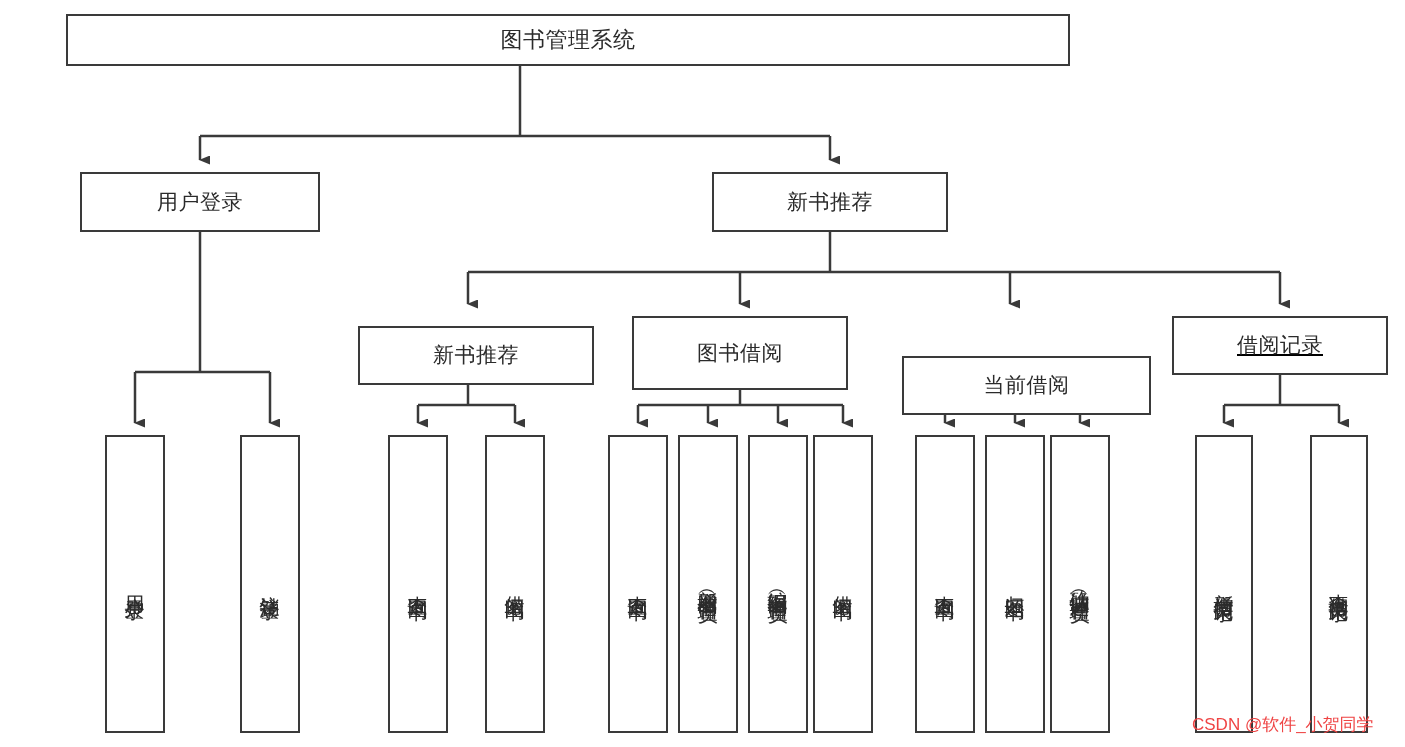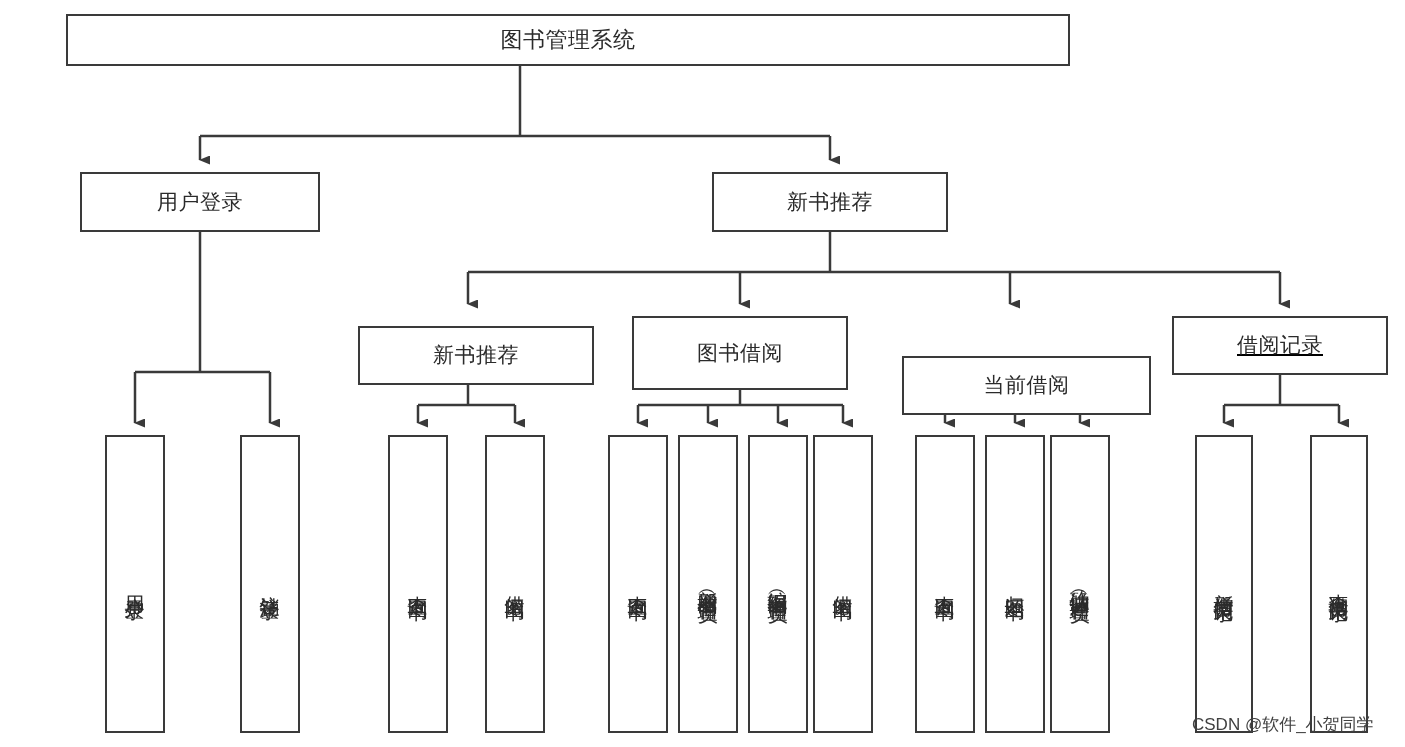--- a/index.html
+++ b/index.html
@@ -54,21 +54,21 @@
     font-size: 20px;
   }
   .node-box.root .node-label { font-size: 22px; }
   .node-box.level2 .node-label { font-size: 21px; }
   .node-box.level3 .node-label { font-size: 21px; }
   .watermark {
     position: absolute;
     left: 1192px;
     top: 713px;
     font-size: 17px;
-    color: #404040;
+    color: #ef4444;
     white-space: nowrap;
     pointer-events: none;
     font-family: "Liberation Sans", "DejaVu Sans", sans-serif;
   }
 </style>
 </head>
 <body>
 
 <div id="diagram-root">
 

